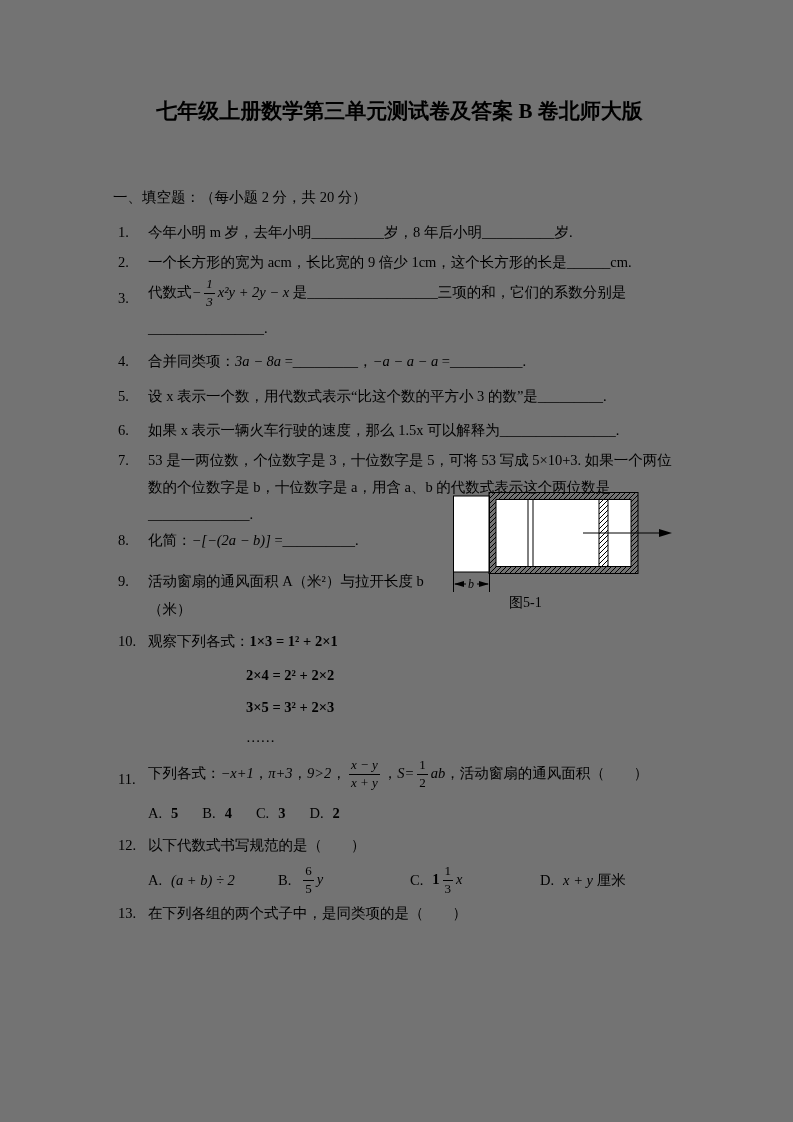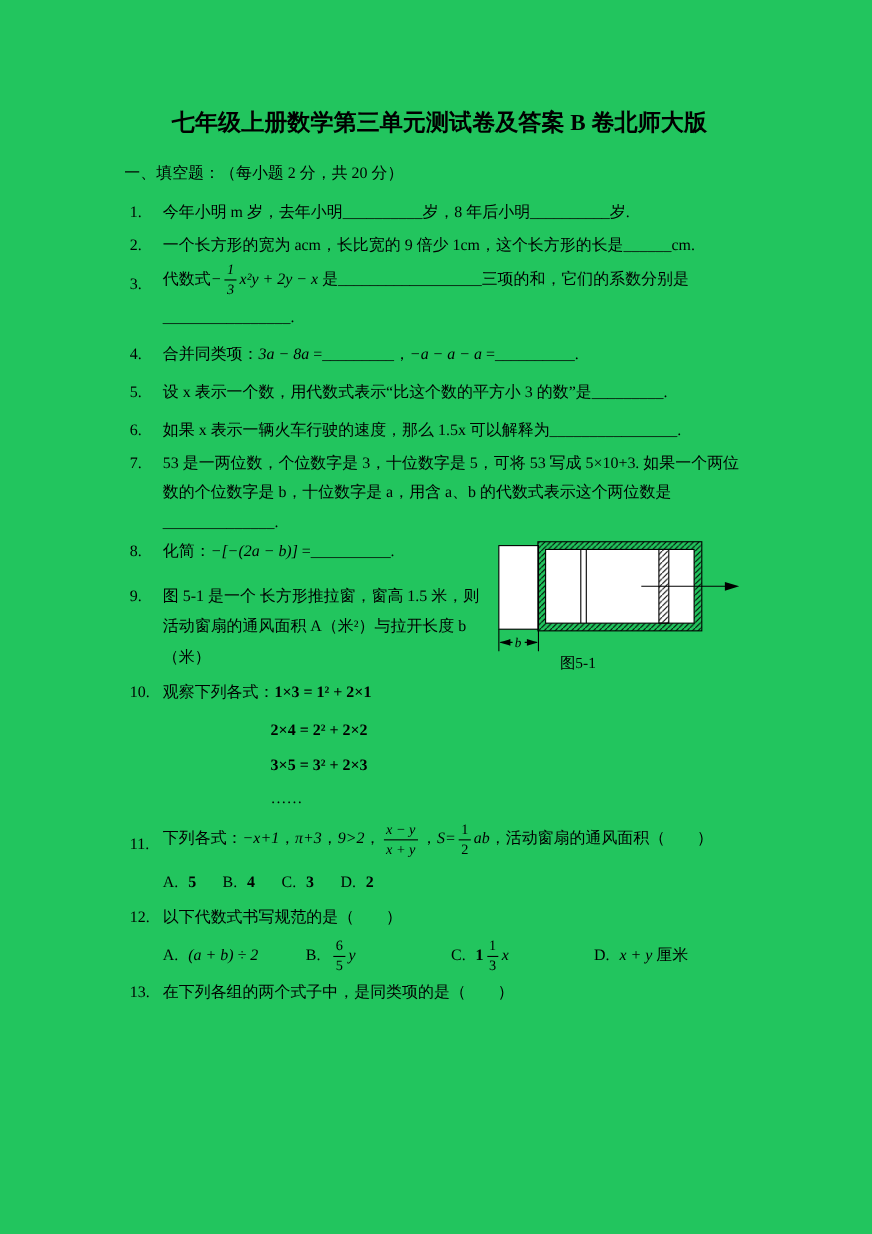--- a/index.html
+++ b/index.html
@@ -1,18 +1,18 @@
 <!DOCTYPE html>
 <html><head>
 <meta charset="utf-8">
 <style>
   html,body{margin:0;padding:0;background:#fff;}
   .page{
     position:relative;width:793px;height:1122px;box-sizing:border-box;
-    background:#22c55e;color:#000;overflow:hidden;
+    background:#737373;color:#000;overflow:hidden;
     padding:0 112px 0 118px;
     font-family:"Liberation Serif","DejaVu Serif",serif;
     font-size:14.5px;line-height:21px;
   }
   .title{margin:96px 0 0;text-align:center;font-size:21px;font-weight:bold;line-height:31px;}
   .sech{margin-left:-5px;}
   .q{display:flex;align-items:flex-start;}
   .qn{flex:0 0 30px;}
   .qb{flex:1;min-width:0;}
   .m{font-style:italic;}
@@ -31,21 +31,21 @@
   .figure{position:absolute;left:452px;top:486px;}
   svg line,svg rect,svg polyline{stroke:#000;}
 </style>
 </head>
 <body>
 
 <div class="page">
 
   <div class="title">七年级上册数学第三单元测试卷及答案 B 卷北师大版</div>
 
-  <div class="sech" style="margin-top:21px">一、填空题：（每小题 2 分，共 20 分）</div>
+  <div class="sech" style="margin-top:60px">一、填空题：（每小题 2 分，共 20 分）</div>
 
   <div class="q" style="margin-top:14px">
     <span class="qn">1.</span>
     <div class="qb"><span class="t">今年小明 m 岁，去年小明__________岁，8 年后小明__________岁.</span></div>
   </div>
 
   <div class="q" style="margin-top:9px">
     <span class="qn">2.</span>
     <div class="qb"><span class="t">一个长方形的宽为 acm，长比宽的 9 倍少 1cm，这个长方形的长是______cm.</span></div>
   </div>
@@ -82,21 +82,20 @@
   </div>
 
   <div class="q" style="margin-top:2px">
     <span class="qn">8.</span>
     <div class="qb"><span class="t">化简：</span><span class="m">−[−(2a − b)]</span><span class="t"> =__________.</span></div>
   </div>
 
   <div class="q" style="margin-top:16px;line-height:28px">
     <span class="qn">9.</span>
     <div class="qb" style="max-width:308px">
-      <div>图 5-1 是一个 长方形推拉窗，窗高 1.5 米，则</div>
       <div>活动窗扇的通风面积 A（米²）与拉开长度 b（米）</div>
     </div>
   </div>
 
   <div class="figure">
     <svg width="222" height="126" viewBox="0 0 222 126">
       <defs>
         <pattern id="hatch" patternUnits="userSpaceOnUse" width="5" height="5">
           <path d="M0 5 L5 0" stroke="#000" stroke-width="1" fill="none"></path>
         </pattern>

